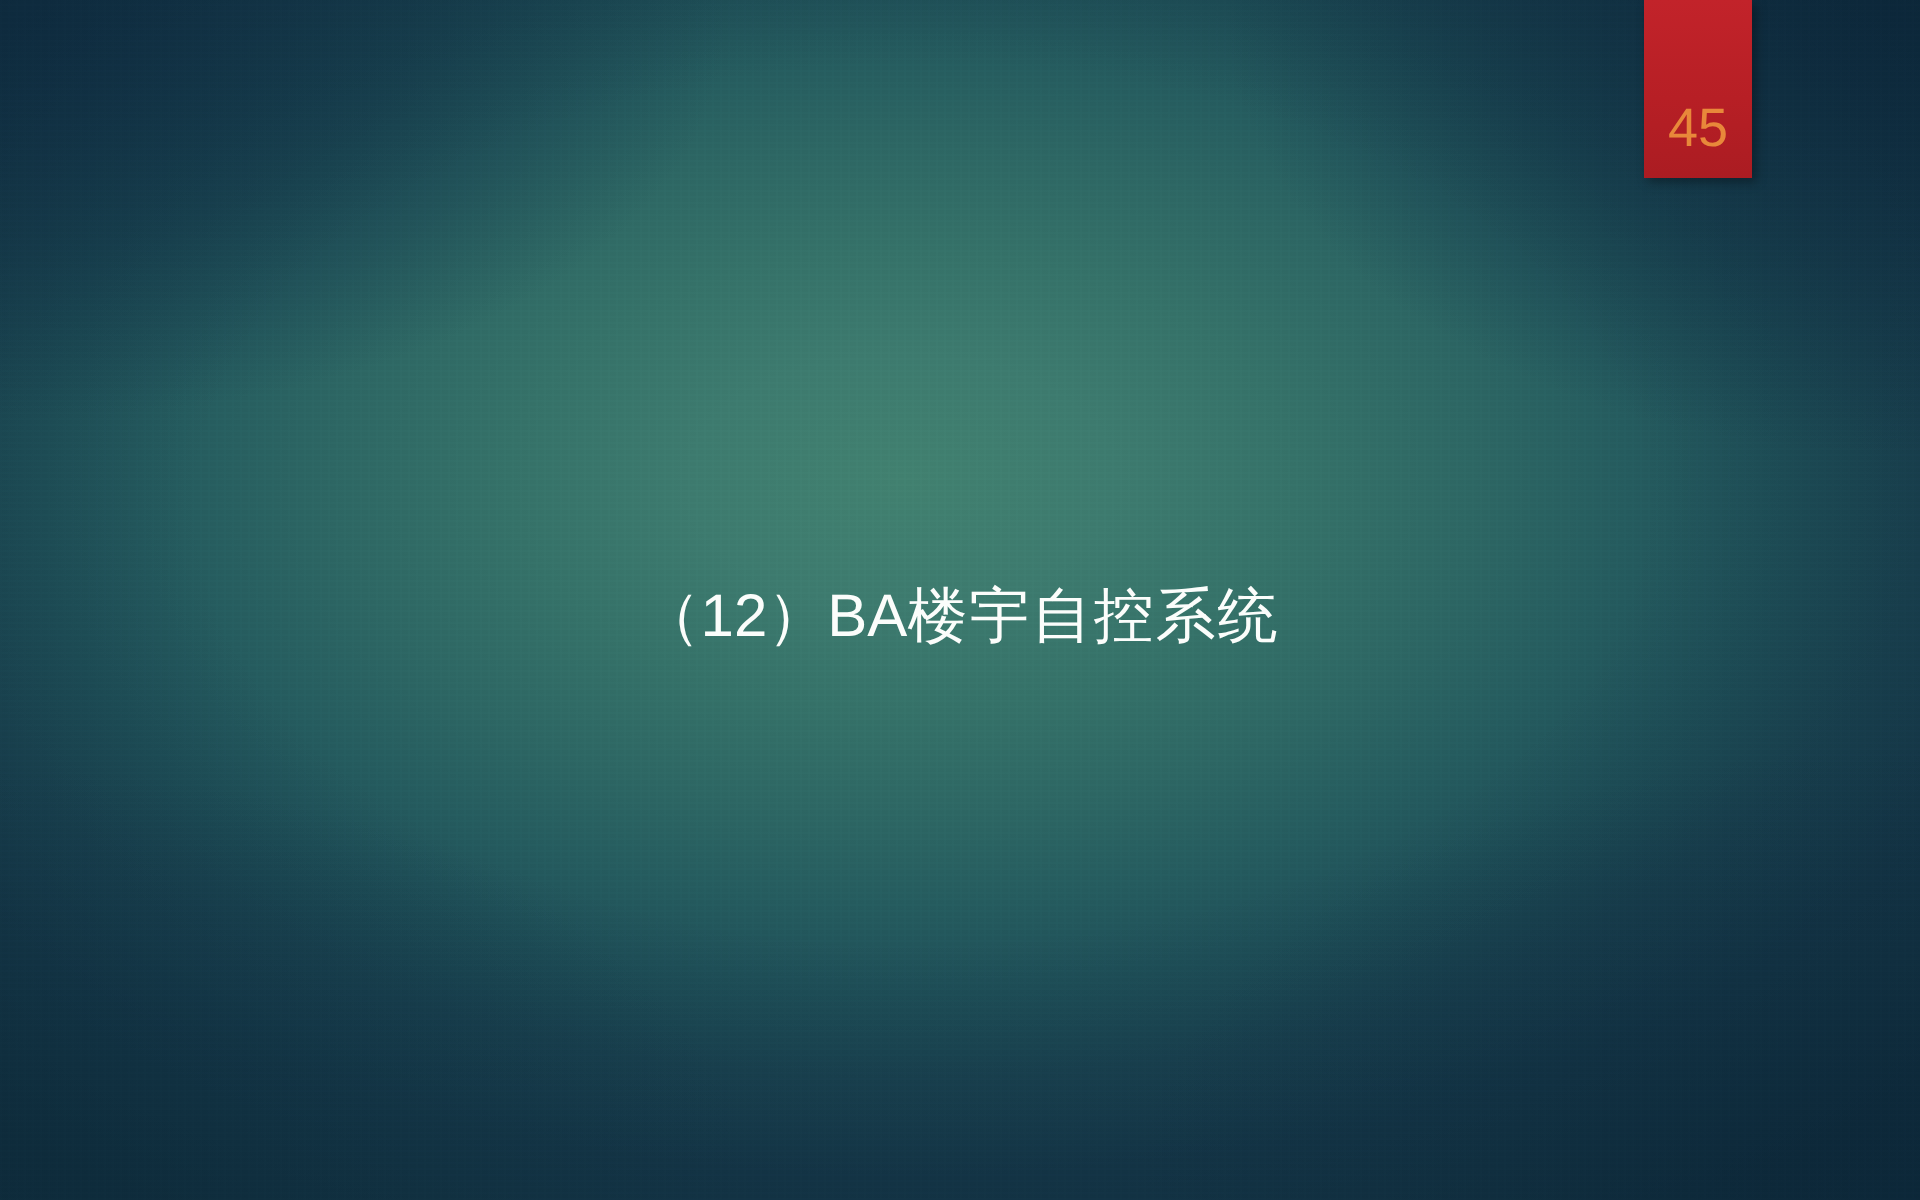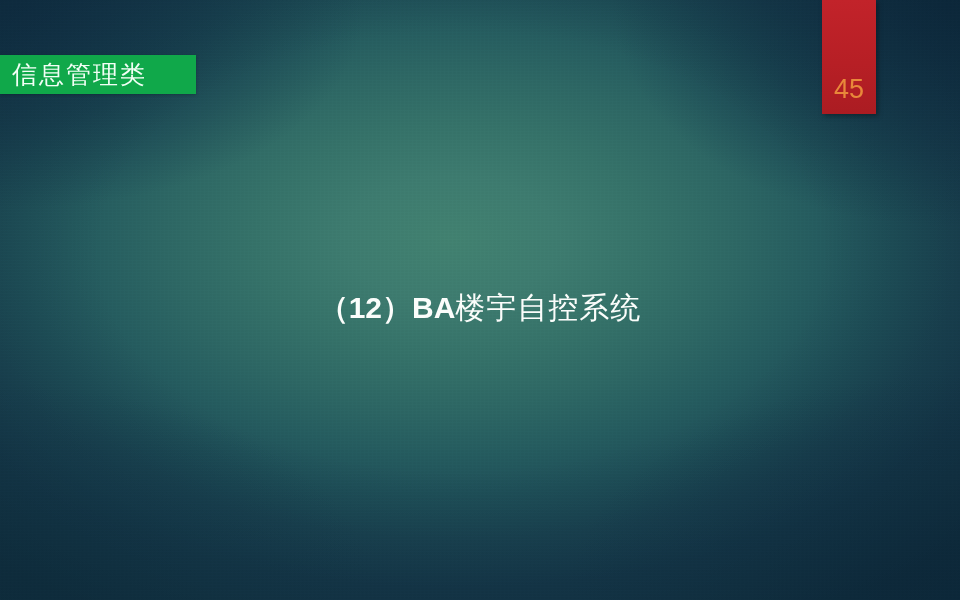--- a/index.html
+++ b/index.html
@@ -108,21 +108,21 @@
     padding-left: 12px;
     white-space: nowrap;
   }
 
   
   .page-badge {
     position: absolute;
     left: 822px;
     top: 0;
     width: 54px;
-    height: 114px;
+    height: 89px;
     background: linear-gradient(180deg, #c2232a 0%, #b71f25 55%, #ab1c22 100%);
     box-shadow: 2px 2px 5px rgba(0,0,0,0.35);
   }
   .page-badge .page-number {
     position: absolute;
     left: 0;
     right: 0;
     bottom: 11px;
     text-align: center;
     font-family: "Liberation Sans", sans-serif;
@@ -137,21 +137,21 @@
     position: absolute;
     left: 0;
     right: 0;
     top: 288px;
     text-align: center;
     white-space: nowrap;
   }
   .title-lead {
     font-family: "Liberation Sans", sans-serif;
     font-size: 30px;
-    font-weight: bold;
+    font-weight: normal;
     color: #fbfdfb;
     letter-spacing: 0px;
   }
   .title-main {
     font-family: "DejaVu Serif", "Liberation Serif", serif;
     font-size: 30px;
     font-weight: 400;
     color: #fbfdfb;
     letter-spacing: 1px;
     margin-top: 40px;
@@ -163,23 +163,20 @@
 <div id="slide">
 
   <div class="bg-base"></div>
   <div class="bg-tint-tl"></div>
   <div class="bg-tint-tr"></div>
   <div class="bg-tint-bl"></div>
   <div class="bg-tint-br"></div>
   <div class="bg-vignette"></div>
   <div class="bg-noise"></div>
 
-  <div class="category-badge">
-    <span class="label">信息管理类</span>
-  </div>
 
   <div class="page-badge">
     <span class="page-number">45</span>
   </div>
 
   <div class="title-block">
     <span class="title-lead">（12）BA</span><span class="title-main">楼宇自控系统</span>
   </div>
 
 </div>

